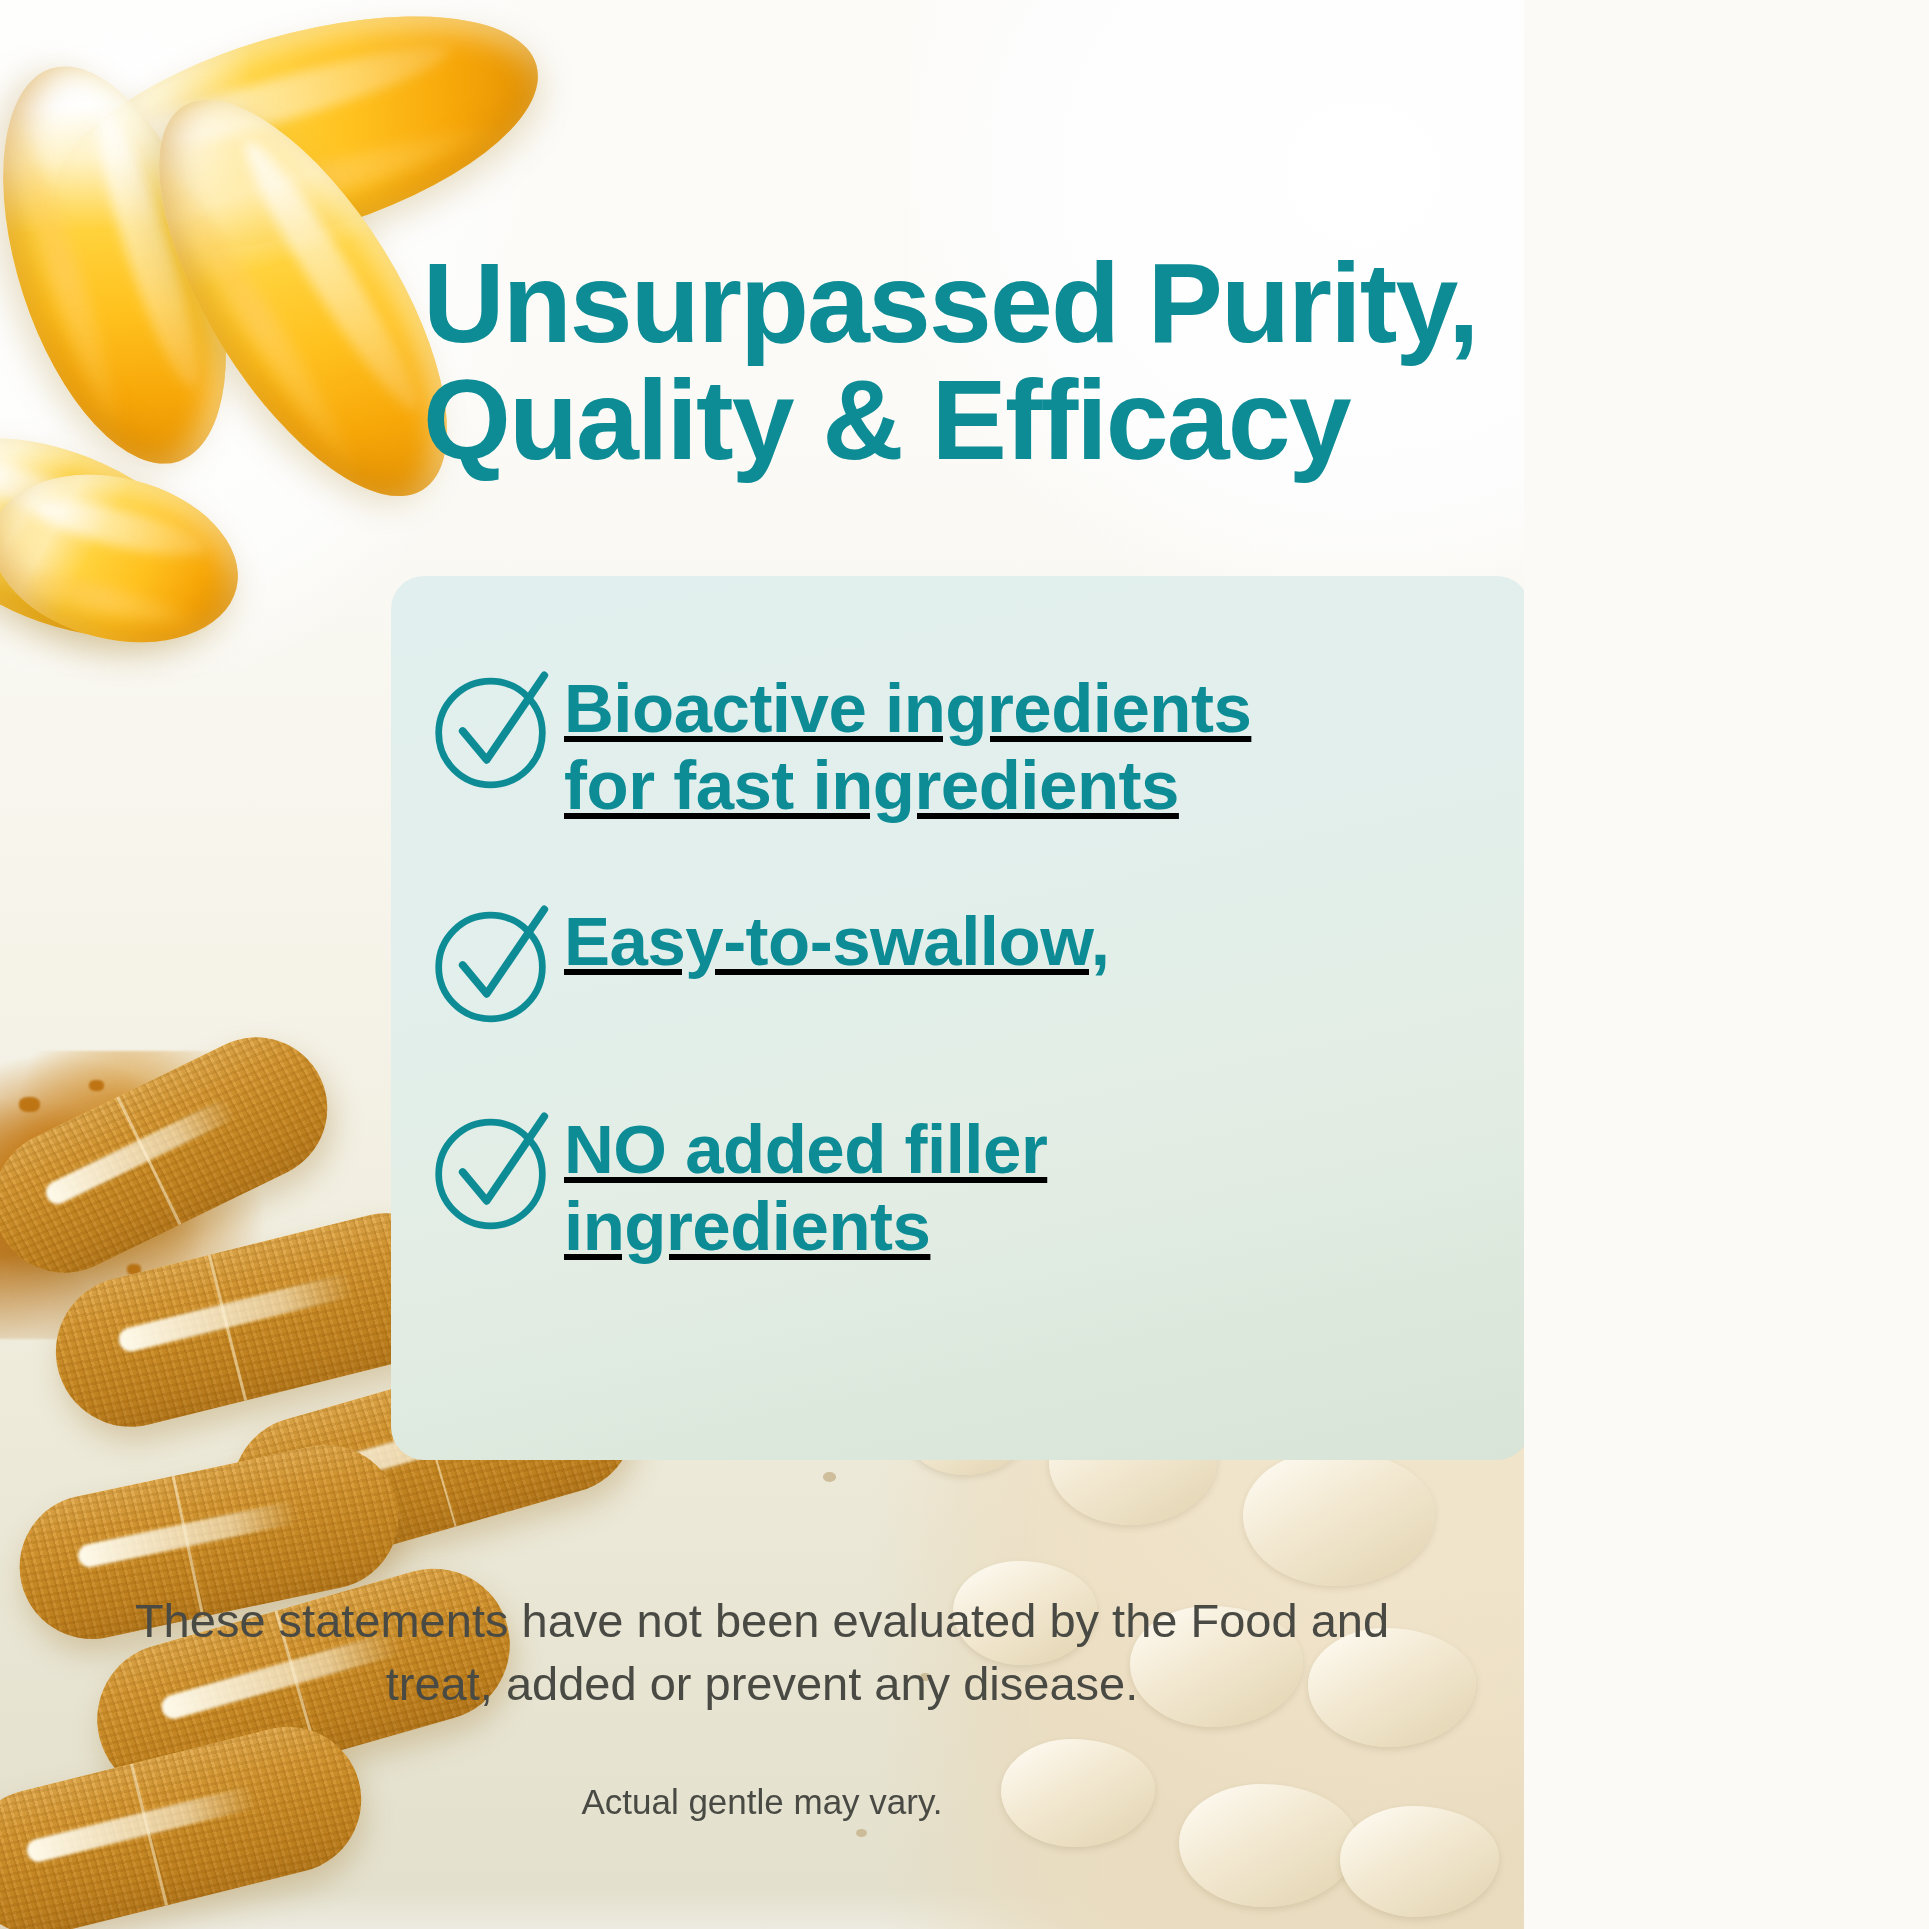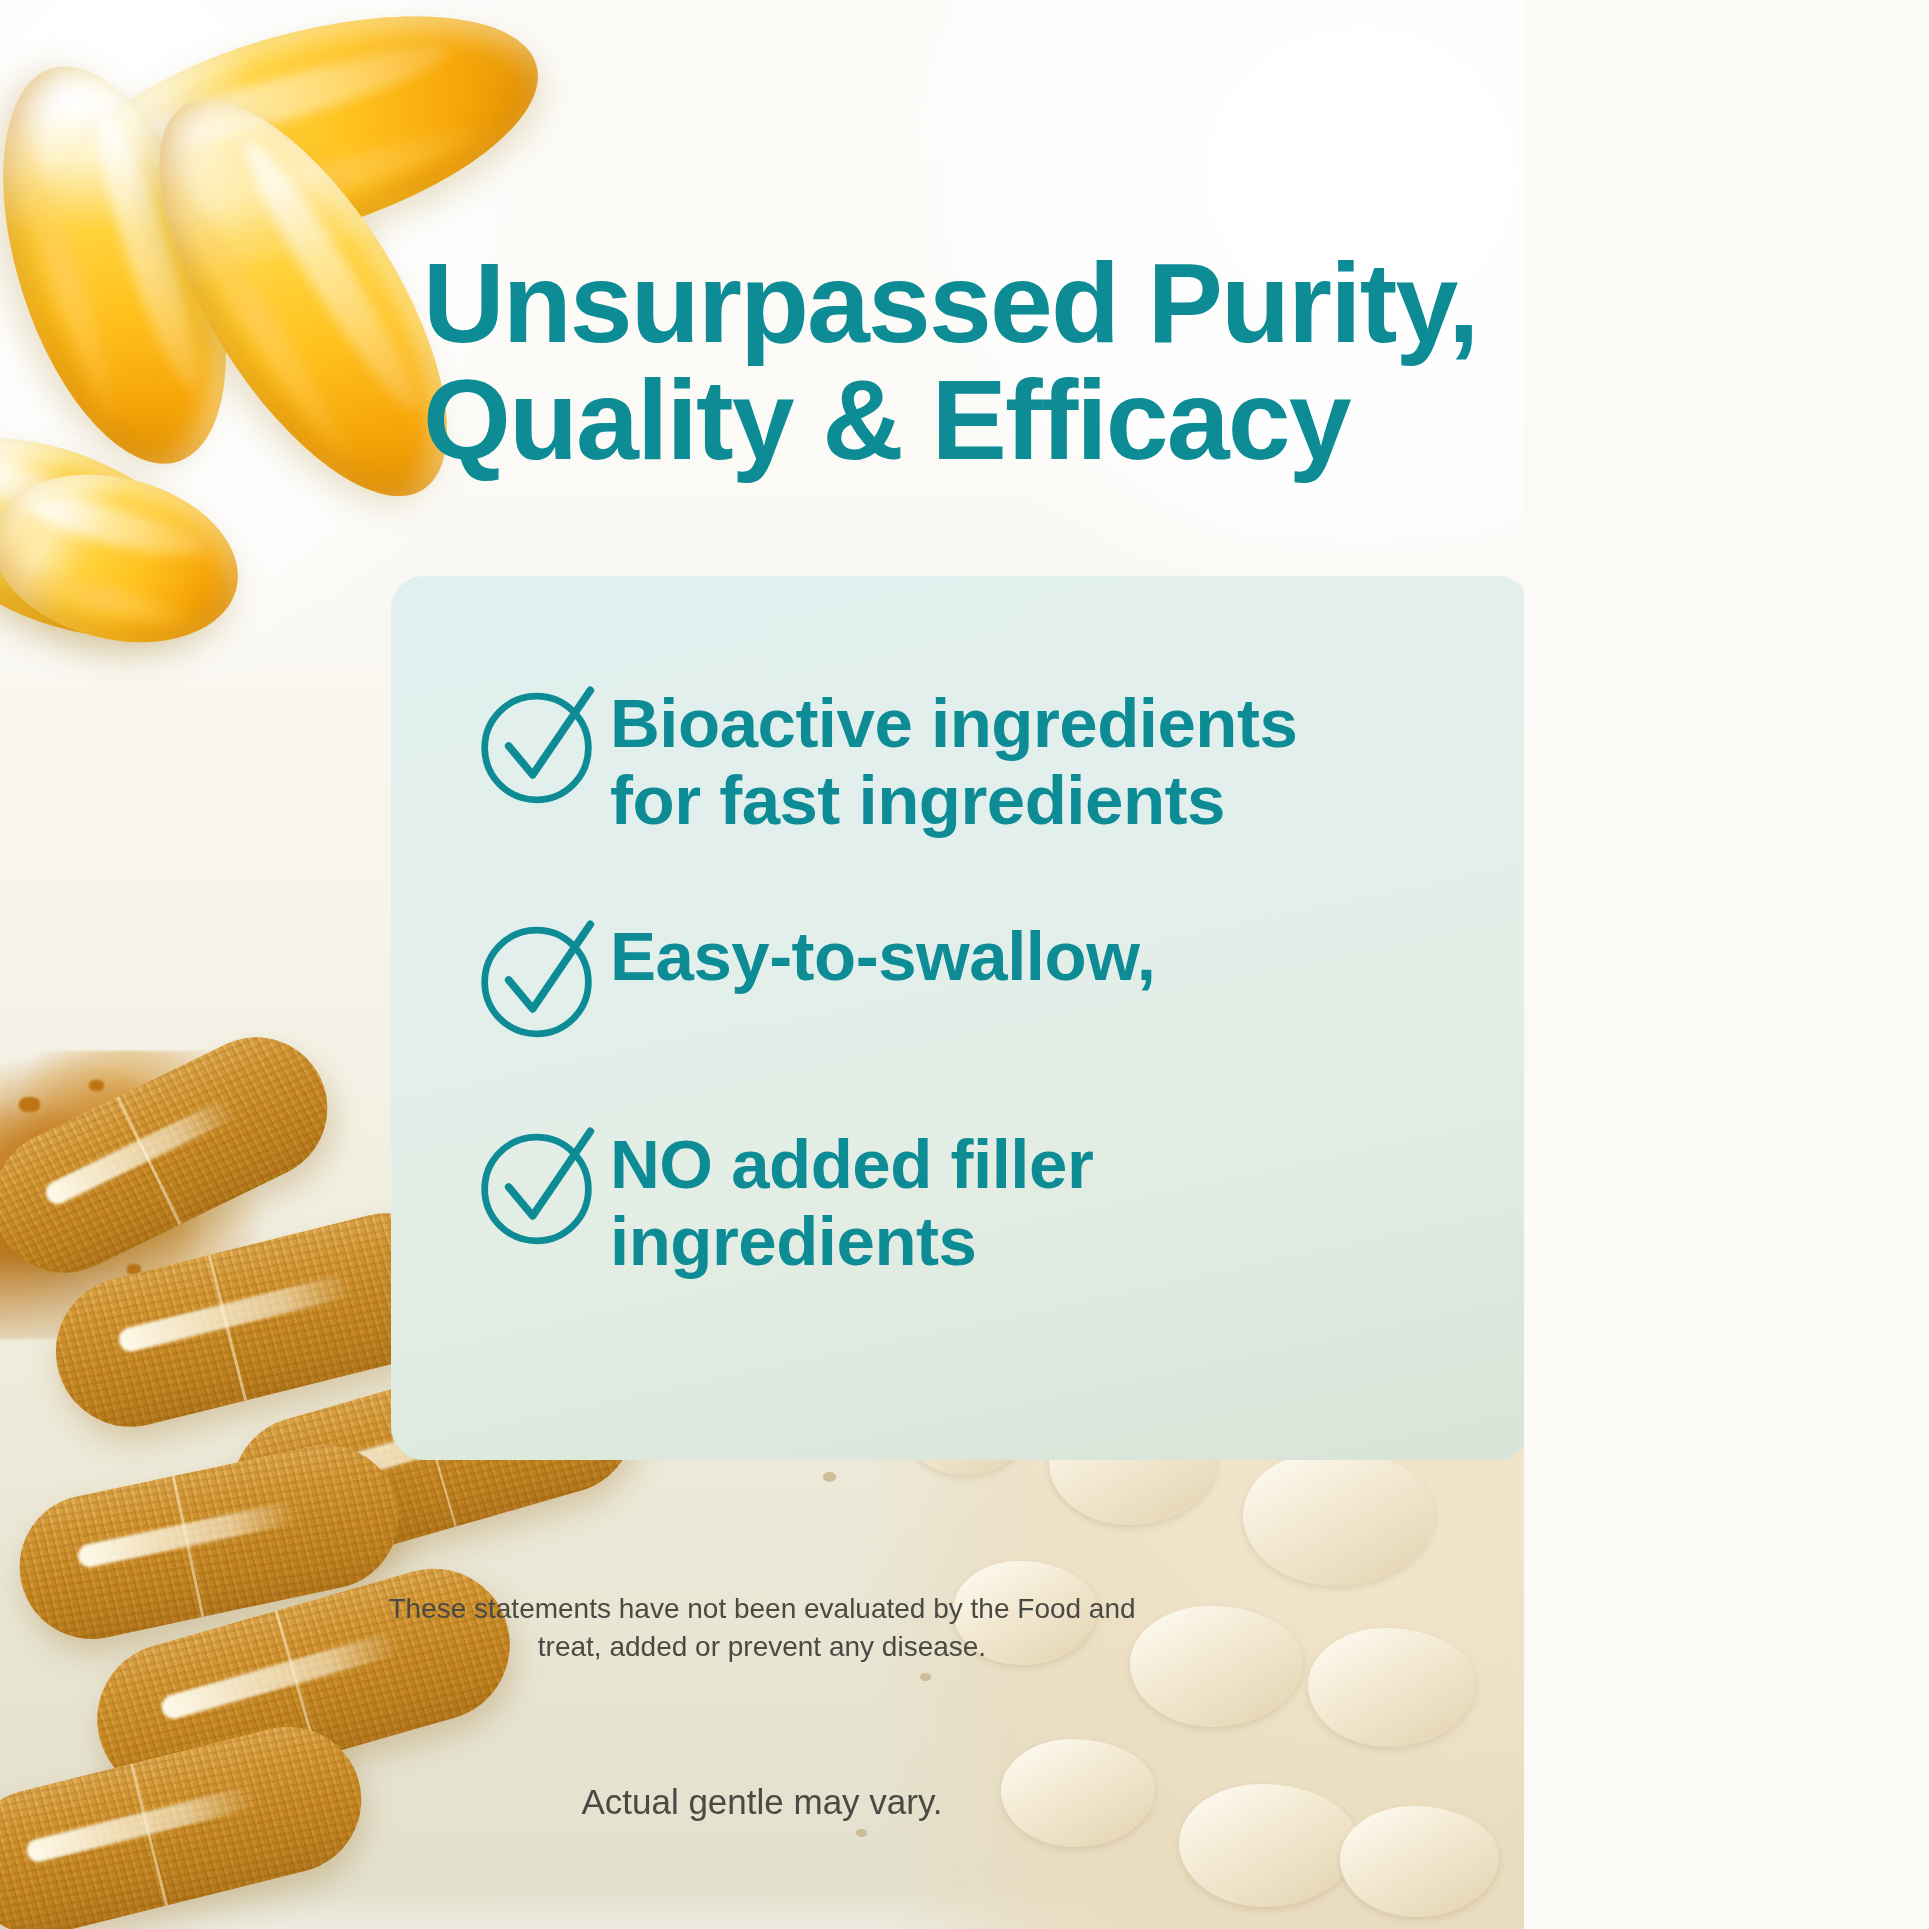--- a/index.html
+++ b/index.html
@@ -127,36 +127,36 @@
   .headline .ln{display:block;white-space:nowrap;}
 
   .card{
     position:absolute;left:391px;top:576px;width:1139px;height:884px;
     border-radius:33px;
     background:linear-gradient(168deg,#E1EFEE 0%,#E2EFEC 34%,#E3EDE4 64%,#D7E4D7 100%);
     z-index:5;
   }
 
   .benefits{
-    position:absolute;left:0;top:15px;width:100%;height:100%;
-    padding:88px 0 0 86px;box-sizing:border-box;
+    position:absolute;left:0;top:0;width:100%;height:100%;
+    padding:88px 0 0 40px;box-sizing:border-box;text-decoration:underline;
   }
   .benefit{display:flex;align-items:flex-start;margin-bottom:73px;}
   .benefit:last-child{margin-bottom:0;}
   .check-wrap{flex:0 0 auto;width:133px;height:125px;position:relative;margin-top:9.6px;}
   .check-wrap svg{position:absolute;left:0;top:-13.4px;}
   .benefit-text{
     color:#0D8C95;font-weight:bold;font-size:69px;line-height:1.12;
     letter-spacing:-0.5px;padding-top:5.8px;
   }
   .benefit-text .bl{display:block;white-space:nowrap;}
 
   .disclaimer{
     position:absolute;left:0;right:0;top:1590px;text-align:center;
-    color:#4A4A44;font-size:28px;line-height:1.34;z-index:6;
+    color:#4A4A44;font-size:47px;line-height:1.34;z-index:6;
   }
   .disclaimer .dl{display:block;}
   .actual{
     position:absolute;left:0;right:0;top:1782px;text-align:center;
     color:#4A4A44;font-size:35px;z-index:6;
   }
 </style>
 </head>
 <body>
 

